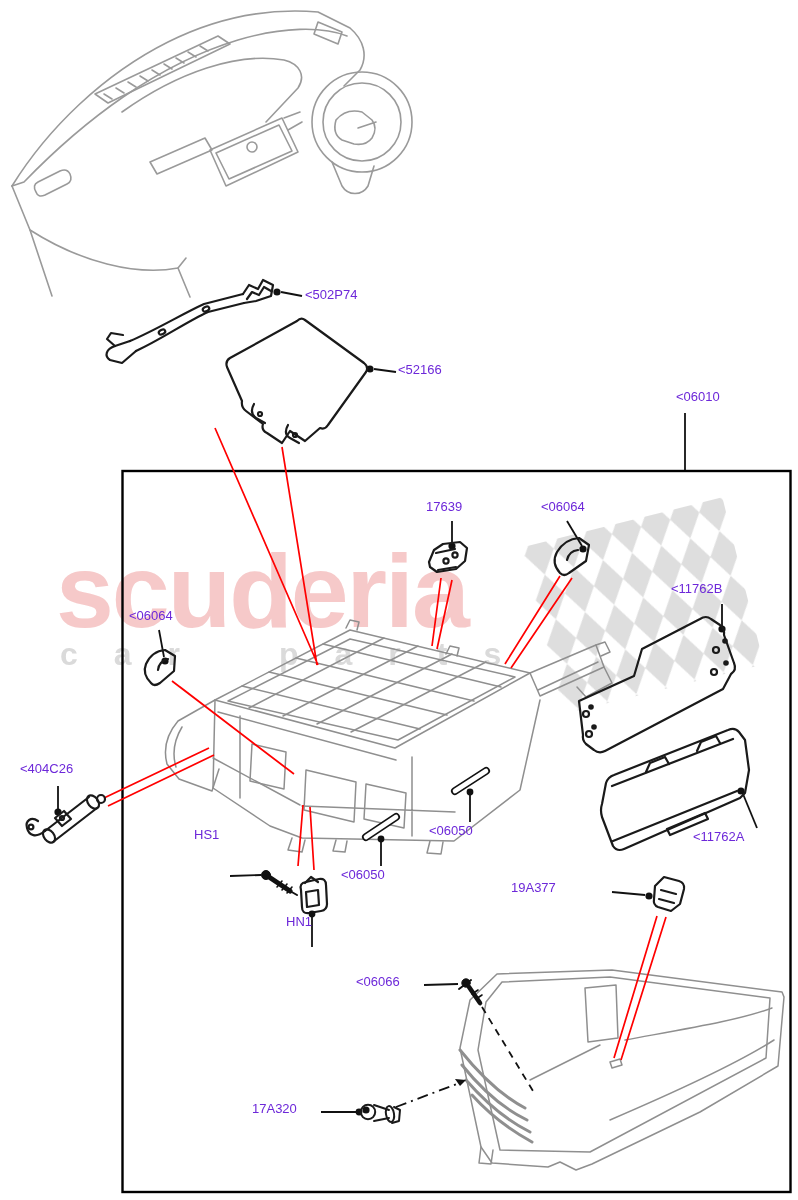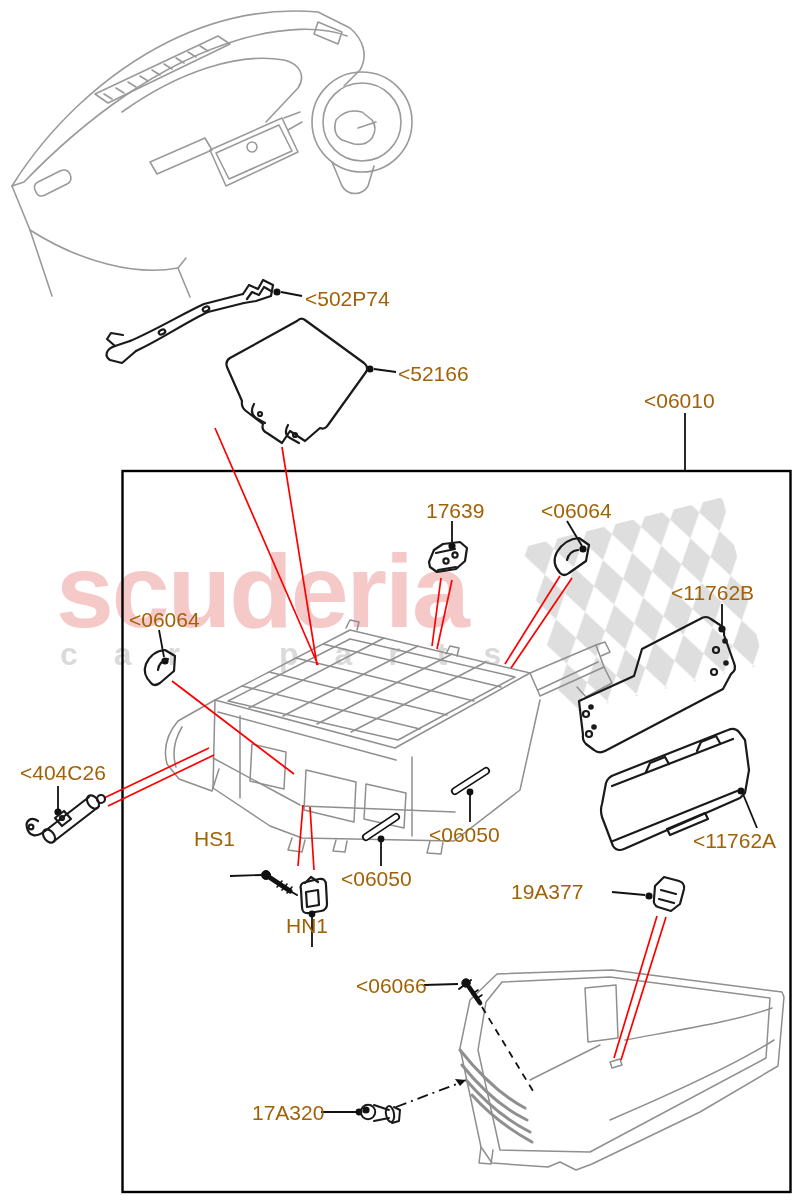--- a/index.html
+++ b/index.html
@@ -3,21 +3,21 @@
 <meta charset="utf-8">
 <style>
   html,body{margin:0;padding:0;background:#fff;}
   .stage{position:relative;width:798px;height:1200px;background:#fff;overflow:hidden;
          font-family:"Liberation Sans",sans-serif;}
   .wm-brand{position:absolute;left:56px;top:532px;font-size:104px;font-weight:bold;
             letter-spacing:-2px;color:#f6c9c9;white-space:nowrap;user-select:none;}
   .wm-sub{position:absolute;left:60px;top:636px;font-size:32px;font-weight:bold;
           letter-spacing:36px;word-spacing:18px;color:#dadada;white-space:nowrap;user-select:none;}
   svg.art{position:absolute;left:0;top:0;}
-  .lbl{position:absolute;font-size:21px;line-height:1.05;color:#a16207;
+  .lbl{position:absolute;font-size:13px;line-height:1.05;color:#6d28d9;
        white-space:nowrap;cursor:pointer;}
 </style>
 </head>
 <body>
 
 <div class="stage">
 
   <div class="wm-brand">scuderia</div>
   <div class="wm-sub">car parts</div>
 
@@ -241,21 +241,21 @@
       <circle cx="368" cy="1112" r="7.2"></circle>
       <circle cx="366" cy="1110" r="3.6" fill="#111" stroke="none"></circle>
       <path d="M374,1105 L389,1110 M374,1121 L389,1118"></path>
       <ellipse cx="390" cy="1114" rx="4" ry="8" transform="rotate(-10 390 1114)"></ellipse>
       <path d="M394,1107 l6,3 l-1,11 l-7,2"></path>
     </g>
   </svg>
 
   <div class="lbl" style="left:305px;top:288px">&lt;502P74</div>
   <div class="lbl" style="left:398px;top:363px">&lt;52166</div>
-  <div class="lbl" style="left:644px;top:390px">&lt;06010</div>
+  <div class="lbl" style="left:676px;top:390px">&lt;06010</div>
   <div class="lbl" style="left:426px;top:500px">17639</div>
   <div class="lbl" style="left:541px;top:500px">&lt;06064</div>
   <div class="lbl" style="left:671px;top:582px">&lt;11762B</div>
   <div class="lbl" style="left:129px;top:609px">&lt;06064</div>
   <div class="lbl" style="left:20px;top:762px">&lt;404C26</div>
   <div class="lbl" style="left:341px;top:868px">&lt;06050</div>
   <div class="lbl" style="left:429px;top:824px">&lt;06050</div>
   <div class="lbl" style="left:194px;top:828px">HS1</div>
   <div class="lbl" style="left:286px;top:915px">HN1</div>
   <div class="lbl" style="left:511px;top:881px">19A377</div>

